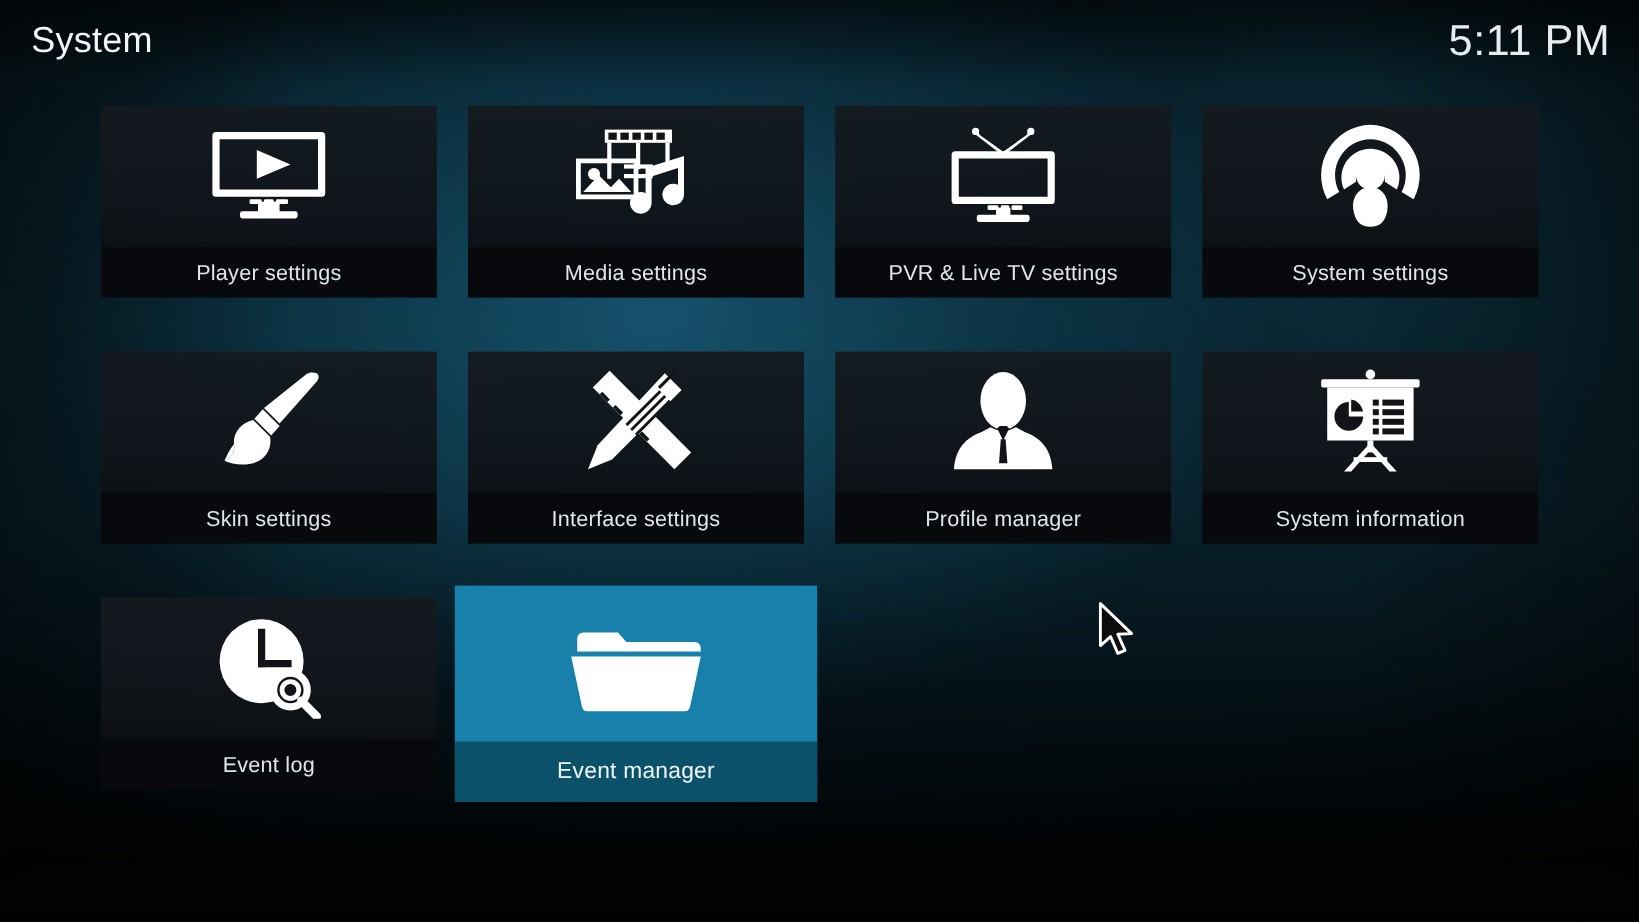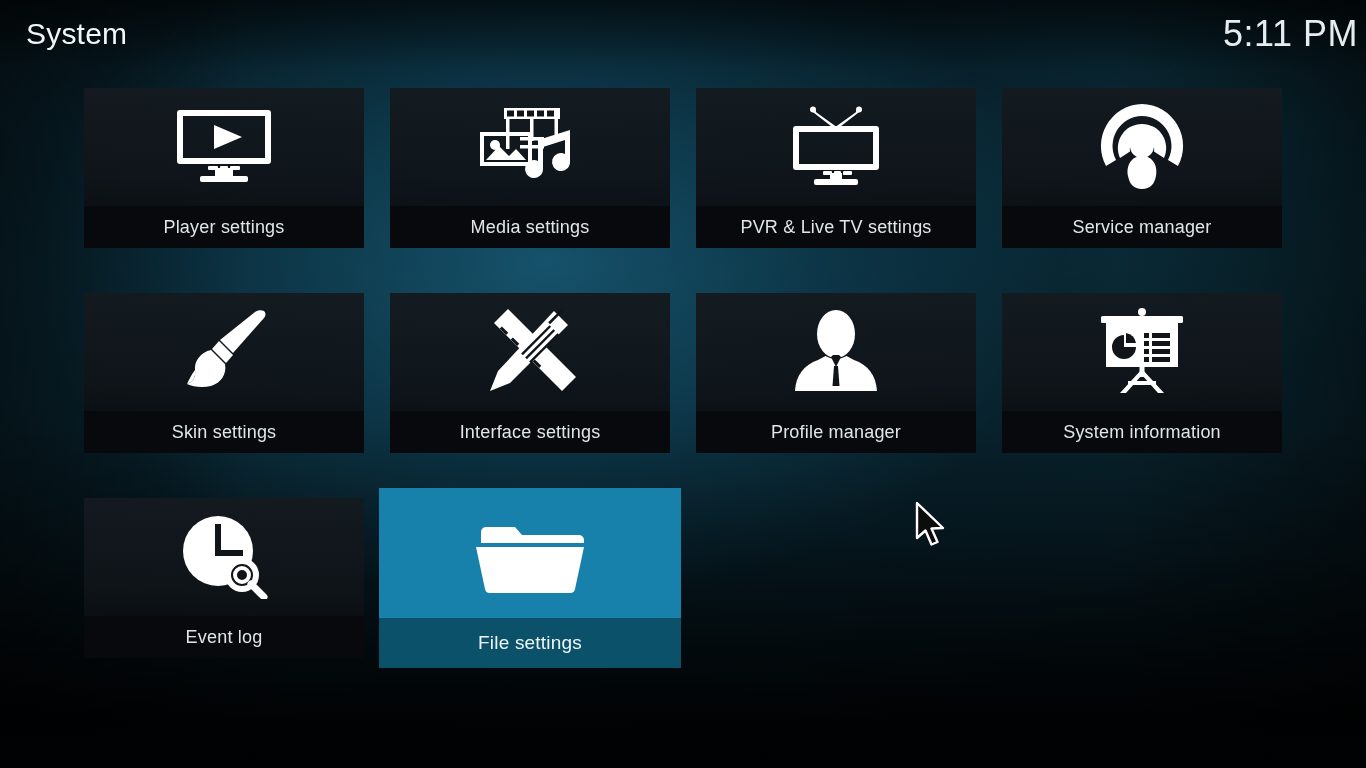--- a/index.html
+++ b/index.html
@@ -20,21 +20,21 @@
   #bg-vignette {
     position:absolute; inset:0;
     background:
       linear-gradient(180deg, rgba(0,0,0,0.55) 0%, rgba(0,0,0,0.05) 9%, rgba(0,0,0,0) 55%, rgba(0,0,0,0.55) 88%, rgba(0,0,0,0.92) 100%),
       linear-gradient(90deg, rgba(0,0,0,0.45) 0%, rgba(0,0,0,0) 18%, rgba(0,0,0,0) 82%, rgba(0,0,0,0.45) 100%);
   }
   
   #header {
     position:absolute; top:0; left:0; width:1366px; height:68px;
     display:flex; align-items:center; justify-content:space-between;
-    padding:0 8px 0 26px;
+    padding:0 24px 0 26px;
   }
   #page-title {
     font-size:30px; font-weight:300; color:#f2f6f8;
     letter-spacing:0.2px; line-height:1;
   }
   #clock {
     font-size:36px; font-weight:400; color:#e6edf1;
     letter-spacing:0.5px; line-height:1;
   }
   
@@ -179,21 +179,21 @@
         <svg width="92" height="88" viewBox="0 0 92 88">
       <g class="ico">
         <path d="M46 2 A42 42 0 0 0 10 64 l10 -6 A30 30 0 0 1 46 14 A30 30 0 0 1 72 58 l10 6 A42 42 0 0 0 46 2 Z"></path>
         <path d="M46 22 A24 24 0 0 0 24 56 l10 -6.5 A13.5 13.5 0 0 1 46 34 A13.5 13.5 0 0 1 58 49.5 L68 56 A24 24 0 0 0 46 22 Z"></path>
         <circle cx="46" cy="44" r="12"></circle>
         <path d="M46 54 c11 0 16 10 14 20 c-1.6 8 -5.6 13 -14 13 c-8.4 0 -12.4 -5 -14 -13 c-2 -10 3 -20 14 -20 z"></path>
       </g>
         </svg>
       </div>
       <div class="label-zone">
-        <span>Service manager</span>
+        <span>System settings</span>
       </div>
     </div>
     <div class="tile">
       <div class="icon-zone">
         <svg width="96" height="84" viewBox="0 0 96 84">
       <g class="ico">
         <path d="M88 2 c2 2 2 4 0 7 L57 44 L44 31 L79 3 c3 -2 6 -2 9 -1 z"></path>
         <path d="M43 32 L57 46 L50 54 L36 40 Z"></path>
         <path d="M35 41 L49 55 c2 10 -4 19 -14 22 c-8 2 -18 1 -24 -2 c6 -2 9 -7 8 -14 c-1 -9 6 -18 16 -20 z"></path>
         <path d="M11 75 c6 -2 9 -7 8 -14 c-4 5 -6 10 -8 14 z"></path>
@@ -299,21 +299,21 @@
     <div class="tile selected">
       <div class="icon-zone">
         <svg width="114" height="80" viewBox="0 0 114 80">
       <g class="ico">
         <path d="M8 14 h34 l7 8 h57 a5 5 0 0 1 5 5 v3 h-103 v-11 a5 5 0 0 1 5 -5 z"></path>
         <path d="M3 34 h108 l-9 42 a5 5 0 0 1 -5 4 h-80 a5 5 0 0 1 -5 -4 z"></path>
       </g>
         </svg>
       </div>
       <div class="label-zone">
-        <span>File settings</span>
+        <span>Event manager</span>
       </div>
     </div>
   </div>
 
 <svg id="cursor" viewBox="0 0 36 50" style="left: 914px; top: 501px;">
   <path d="M3 2 L3 37 L11.5 29.5 L17.5 43.5 L23.5 41 L17.5 27.5 L29 27 Z" fill="#0c0c0c" stroke="#ffffff" stroke-width="2.4" stroke-linejoin="round"></path>
 </svg>
 
 <div id="bottom-fade"></div>
 

